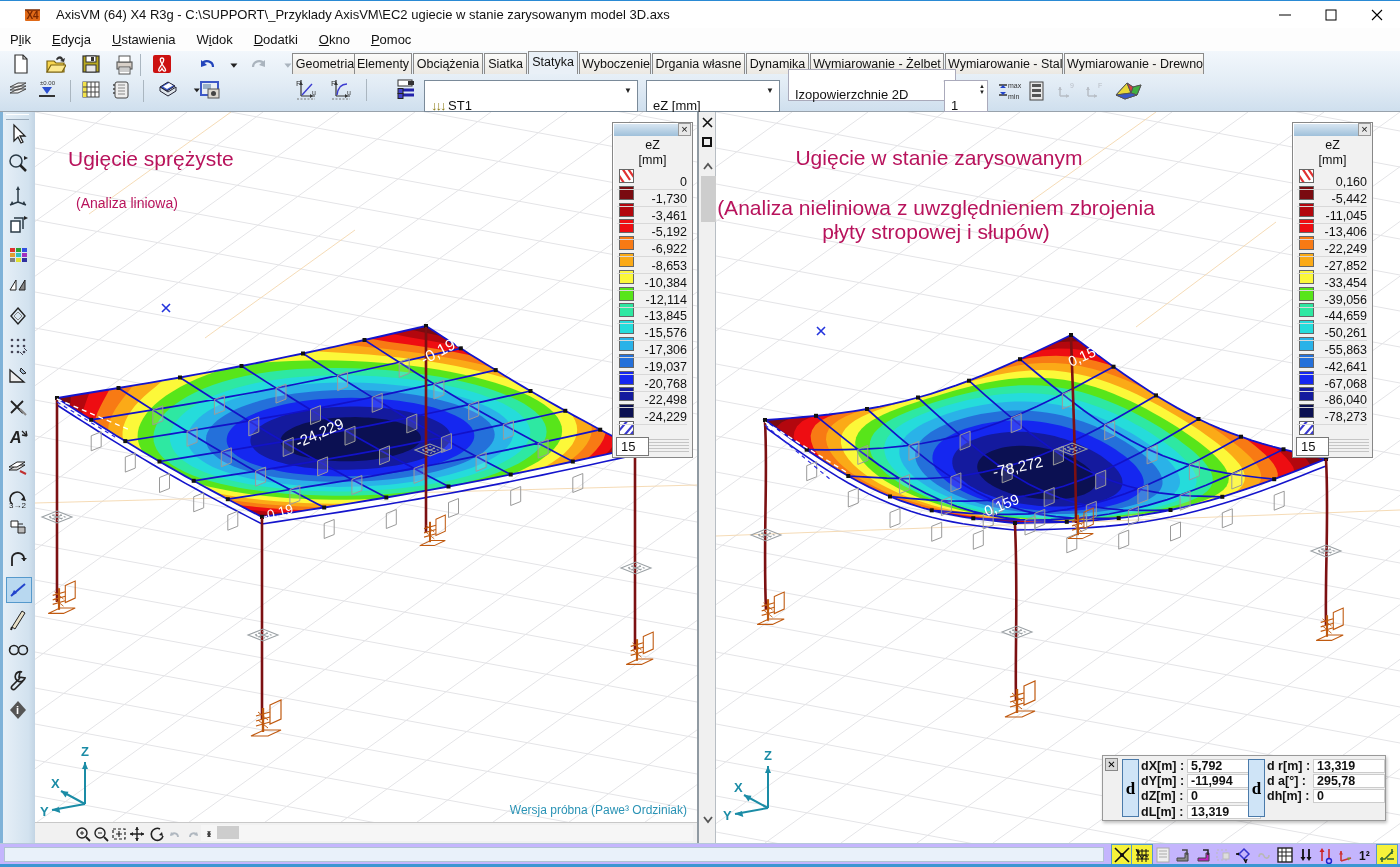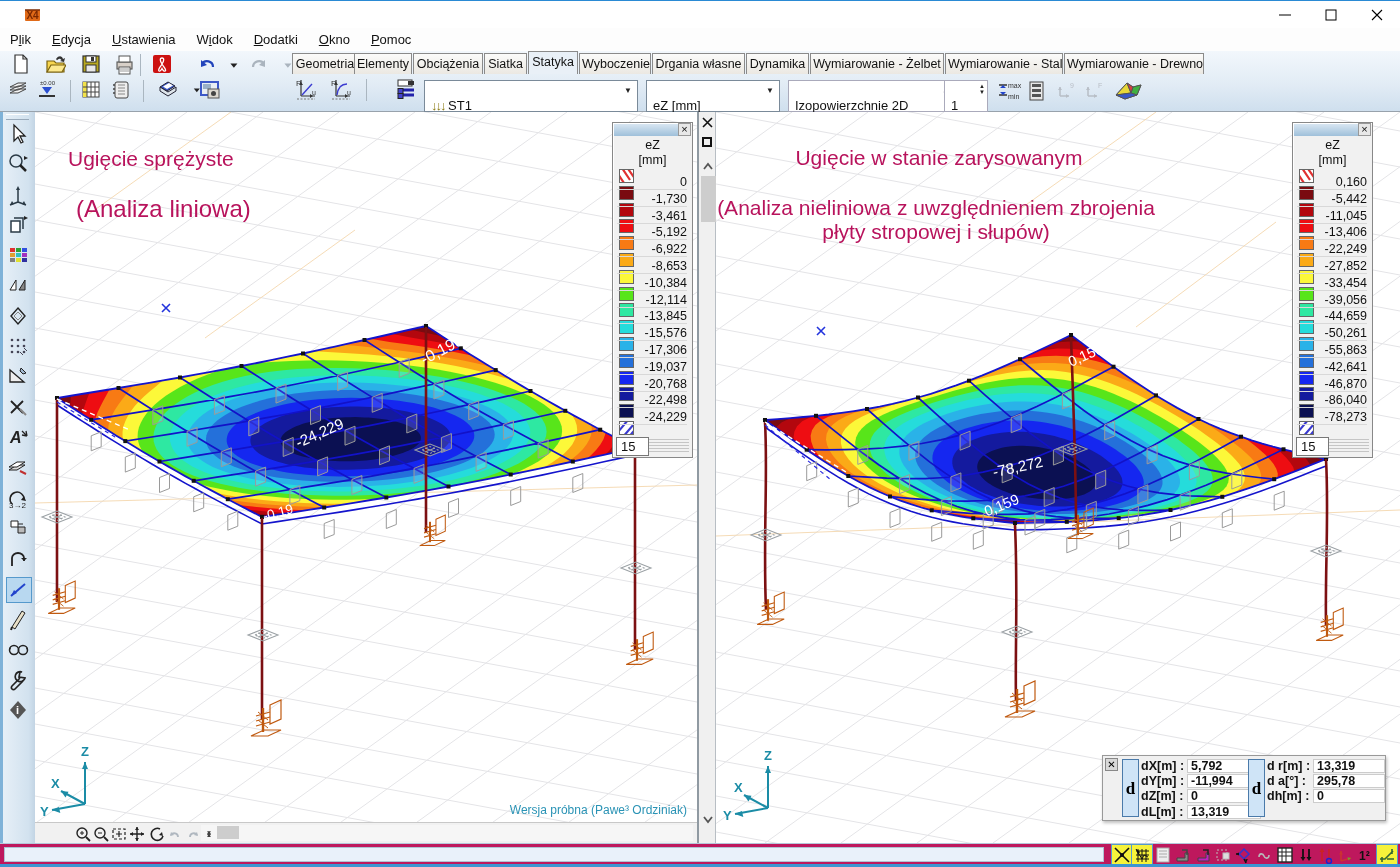--- a/index.html
+++ b/index.html
@@ -38,35 +38,36 @@
 .bbi{position:absolute;top:2px}
 #hsb{position:absolute;left:166px;top:2px;right:4px;height:16px;background:#f6f6f6}
 #hsb .sbarrow{font-size:15px;line-height:12px;width:12px;color:#444;font-weight:bold}
 #coord{position:absolute;left:1102px;top:755px;width:284px;height:66px;background:#f0f0f0;border:1px solid #999;box-shadow:1px 2px 3px rgba(0,0,0,0.25);z-index:6}
 .cclose{position:absolute;left:2px;top:2px;width:13px;height:13px;background:#d8d8d8;border:1px solid #888;font-size:10px;line-height:12px;text-align:center}
 .cd{position:absolute;top:3px;width:17px;height:58px;background:#cfe4f7;border:1px solid #4a7aaa;font-size:17px;font-weight:bold;text-align:center;line-height:58px;font-family:"Liberation Serif",serif}
 .cgroup{position:absolute;top:3px}
 .crow{height:15.2px;font-size:12.5px;font-weight:bold;color:#111;position:relative;white-space:nowrap}
 .clbl{position:absolute;left:0}
 .cval{position:absolute;left:46px;right:0;background:#fff;border:1px solid #ccc;text-align:left;padding-left:3px;height:14px;line-height:13px;font-weight:bold}
-#statusbar{position:absolute;left:0;top:843px;width:1400px;height:21px;background:#be185d;border-top:1px solid #b5c8da}
+#statusbar{position:absolute;left:0;top:843px;width:1400px;height:21px;background:#c4b5fd;border-top:1px solid #b5c8da}
 #sbfield{position:absolute;left:4px;top:3px;width:1100px;height:15px;background:#e9f1fa;border:1px solid #b0c2d2}
 .sbi{position:absolute;top:1px}
 #botborder{position:absolute;left:0;top:864px;width:1400px;height:3px;background:#3c96d2}
 #tleft1{position:absolute;left:68px;top:147px;font-size:21px;color:#b8135c;z-index:4}
-#tleft2{position:absolute;left:76px;top:195px;font-size:24px;color:#b8135c;z-index:4}
+#tleft2{position:absolute;left:76px;top:195px;font-size:14px;color:#b8135c;z-index:4}
 #tright1{position:absolute;left:794px;top:146px;width:290px;text-align:center;font-size:21px;color:#b8135c;z-index:4}
 #tright2{position:absolute;left:716px;top:196px;width:440px;text-align:center;font-size:21px;color:#b8135c;z-index:4;line-height:24px}
 </style></head><body>
 <div id="titlebar">
     <svg width="18" height="16" style="margin:0 14px 0 24px">
       <rect x="1" y="3" width="15" height="11" fill="#e06a18" rx="1"></rect>
       <text x="8.5" y="12" font-size="10" font-weight="bold" fill="#7a2800" text-anchor="middle">X4</text>
       <path d="M1,3 L16,3" stroke="#7a2800" stroke-width="1.5"></path>
     </svg>
+    <span>AxisVM (64) X4 R3g - C:\SUPPORT\_Przyklady AxisVM\EC2 ugiecie w stanie zarysowanym model 3D.axs</span>
     <div class="wbtns">
       <svg width="46" height="28">
         <path d="M17,14 h12" stroke="#000" stroke-width="1"></path>
       </svg>
       <svg width="46" height="28">
         <rect x="18" y="9" width="10" height="10" fill="none" stroke="#000" stroke-width="1"></rect>
       </svg>
       <svg width="46" height="28">
         <path d="M18,9 l10,10 M28,9 l-10,10" stroke="#000" stroke-width="1.1"></path>
       </svg>
@@ -193,21 +194,21 @@
       <svg class="tbi" style="left:396px;top:0px" width="22" height="24">
         <rect x="2" y="2" width="14" height="6" fill="#fff" stroke="#333"></rect>
         <rect x="12" y="3" width="6" height="4" fill="#333"></rect>
         <path d="M2,12 h16 M2,17 h16" stroke="#2222aa" stroke-width="3"></path>
         <rect x="2" y="10.5" width="5" height="5" fill="#4444cc" stroke="#222"></rect>
         <rect x="2" y="15.5" width="5" height="5" fill="#4444cc" stroke="#222"></rect>
       </svg>
     </div>
     <div class="combo" style="left:424px;top:29px;width:214px"><span style="color:#8a7a10;letter-spacing:-2px">↓↓↓</span>&nbsp;ST1<span class="arr">▼</span></div>
     <div class="combo" style="left:646px;top:29px;width:134px">eZ [mm]<span class="arr">▼</span></div>
-    <div class="combo combo2" style="left:788px;top:29px;width:168px">Izopowierzchnie 2D<span class="arr" style="color:#667;font-size:10px">⌄</span></div>
+    <div class="combo combo2" style="left:788px;top:18px;width:168px">Izopowierzchnie 2D<span class="arr" style="color:#667;font-size:10px">⌄</span></div>
     <div class="combo combo2" style="left:944px;top:29px;width:44px">1<span class="spin">▲<br>▼</span></div>
     <svg class="tbi" style="left:997px;top:29px" width="26" height="22">
       <path d="M2,5 h8 M2,15 h8" stroke="#333" stroke-width="1.4"></path>
       <path d="M6,5 l-3,3 h6 Z M6,15 l-3,-3 h6 Z" fill="#2244cc"></path>
       <text x="11" y="8" font-size="7" fill="#333">max</text>
       <text x="11" y="19" font-size="7" fill="#333">min</text>
     </svg>
     <svg class="tbi" style="left:1026px;top:29px" width="22" height="22">
       <rect x="4" y="2" width="13" height="18" fill="#e8e8e8" stroke="#444"></rect>
       <rect x="6" y="4" width="9" height="3" fill="#555"></rect>
@@ -745,21 +746,21 @@
     <div class="lg-val" style="top:86px">-11,045</div>
     <div class="lg-val" style="top:102px">-13,406</div>
     <div class="lg-val" style="top:119px">-22,249</div>
     <div class="lg-val" style="top:136px">-27,852</div>
     <div class="lg-val" style="top:153px">-33,454</div>
     <div class="lg-val" style="top:170px">-39,056</div>
     <div class="lg-val" style="top:186px">-44,659</div>
     <div class="lg-val" style="top:203px">-50,261</div>
     <div class="lg-val" style="top:220px">-55,863</div>
     <div class="lg-val" style="top:237px">-42,641</div>
-    <div class="lg-val" style="top:254px">-46,870</div>
+    <div class="lg-val" style="top:254px">-67,068</div>
     <div class="lg-val" style="top:270px">-86,040</div>
     <div class="lg-val" style="top:287px">-78,273</div>
     <div class="lg-grip"></div>
     <div class="lg-15">15</div>
   </div>
 <div id="mdistrip">
     <svg width="14" height="14" style="position:absolute;left:2px;top:4px">
       <path d="M2,2 L11,11 M11,2 L2,11" stroke="#111" stroke-width="1.6"></path>
     </svg>
     <div style="position:absolute;top:25px;left:3px;width:10px;height:10px;border:2px solid #111"></div>

